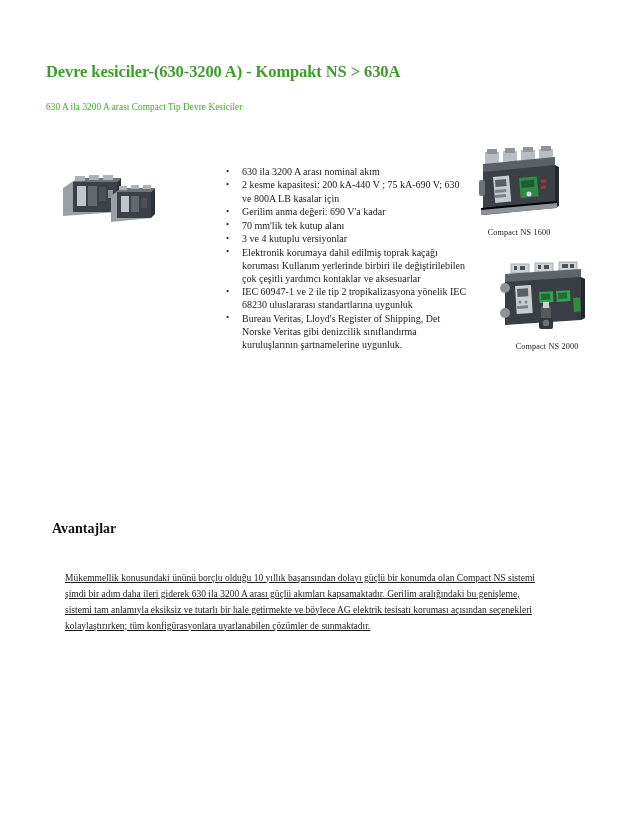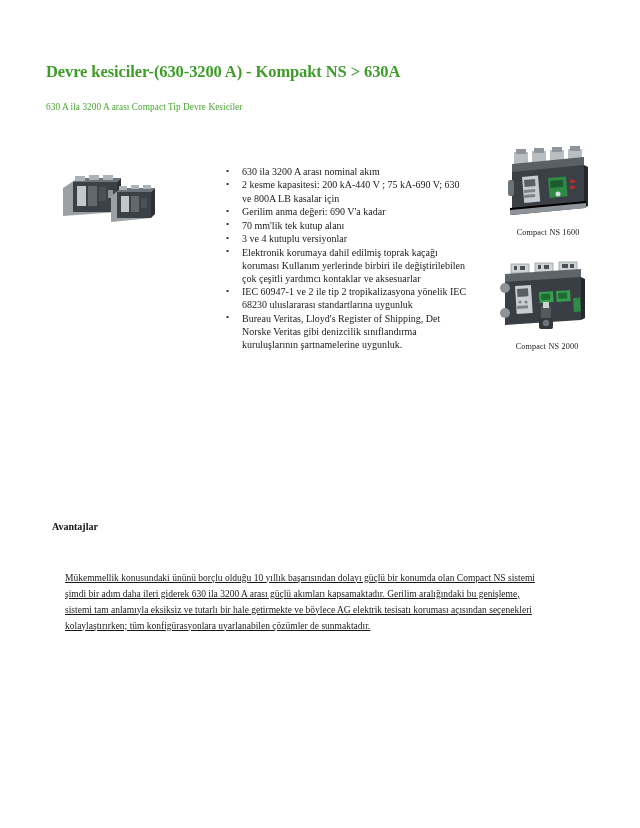--- a/index.html
+++ b/index.html
@@ -79,38 +79,38 @@
     font-size: 9px;
     color: #1a1a1a;
   }
 
   
   .photo-block {
     position: absolute;
     width: 120px;
     text-align: center;
   }
-  .photo-block.one { left: 488px; top: 144px; }
+  .photo-block.one { left: 459px; top: 144px; }
   .photo-block.two { left: 487px; top: 258px; text-align: center; }
   .photo-caption {
     font-size: 8.2px;
     color: #202020;
     margin-top: 4px;
     letter-spacing: 0.15px;
     white-space: nowrap;
   }
 
   .breaker-svg { display: block; margin: 0 auto; }
 
   
   .adv-heading {
     position: absolute;
     left: 52px;
     top: 521px;
-    font-size: 10px;
+    font-size: 14px;
     font-weight: bold;
     color: #111111;
   }
   .adv-body {
     position: absolute;
     left: 65px;
     top: 560px;
     width: 470px;
     font-size: 9.5px;
     line-height: 16px;

